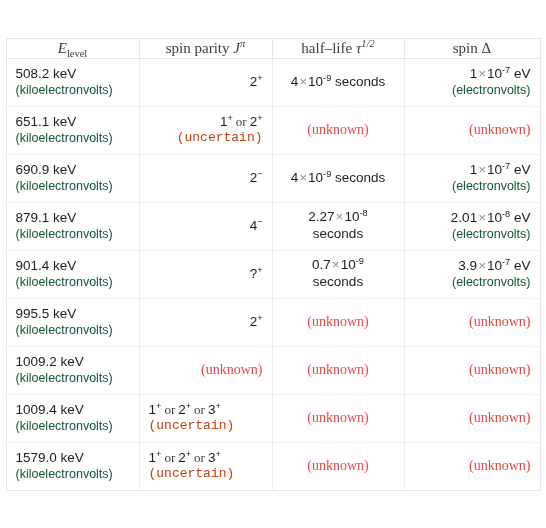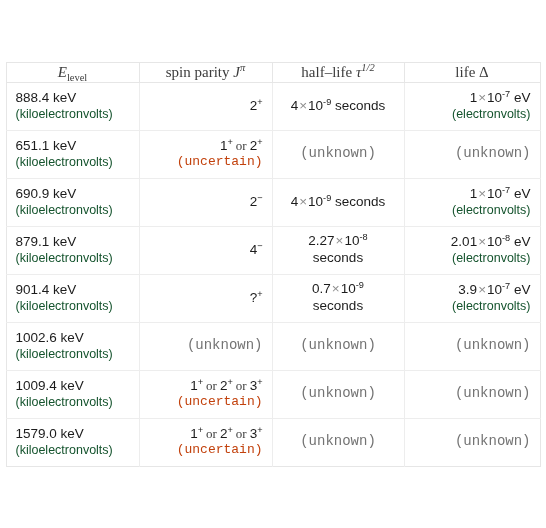--- a/index.html
+++ b/index.html
@@ -56,26 +56,26 @@
 
   .cell-line1{display:block;line-height:1.24;white-space:nowrap;}
   .cell-line2{display:block;line-height:1.24;color:#14532d;font-size:12.5px;white-space:nowrap;}
 
   .col-energy{text-align:left;}
   .col-spin{text-align:right;}
   .col-half{text-align:center;margin-left:38px;}
   .col-width{text-align:right;}
 
   .col-spin.fill .cell-line1,
-  .col-spin.fill .cell-line2{text-align:right;}
+  .col-spin.fill .cell-line2{text-align:left;}
   .col-spin.fill{text-align:left;}
 
   .unknown{
-    font-family:Liberation Mono, monospace;
-    color:#737373;
+    font-family:Liberation Serif, serif;
+    color:#ef4444;
     font-size:14px;
   }
   .times{color:#8e8e8e;padding:0 1px;}
   .orword{color:#404040;font-family:"Liberation Serif",serif;font-size:13px;padding:0 3px;}
   .uncertain{color:#c2410c;font-family:Liberation Mono, monospace;font-size:13px;}
   sup{font-size:0.68em;vertical-align:super;line-height:0;}
   .mathit{font-family:"Liberation Serif", serif;font-style:italic;}
   .mathsub{font-family:"Liberation Serif", serif;font-style:normal;font-size:0.7em;vertical-align:sub;line-height:0;}
   .mathsup{font-family:"Liberation Serif", serif;font-style:italic;font-size:0.7em;vertical-align:super;line-height:0;}
   .spinval{font-weight:normal;color:#1c1c1c;}
@@ -99,29 +99,29 @@
         </th>
         <th>
           <span>spin parity</span>
           <span class="mathit">J</span><span class="mathsup">π</span>
         </th>
         <th>
           <span>half–life</span>
           <span class="mathit">τ</span><span class="mathsup">1/2</span>
         </th>
         <th>
-          <span>life</span>
+          <span>spin</span>
           <span>Δ</span>
         </th>
       </tr>
     </thead>
     <tbody id="tbody">
         <tr>
           <td class="col-energy">
-            <span class="cell-line1 kev">888.4 keV</span>
+            <span class="cell-line1 kev">508.2 keV</span>
             <span class="cell-line2">(kiloelectronvolts)</span>
           </td>
           <td class="col-spin">
             <span class="cell-line1"><span class="spinval">2</span><sup>+</sup></span>
           </td>
           <td class="col-half">
             <span class="cell-line1"><span>4</span><span class="times">×</span><span>10</span><sup>-9</sup> <span>seconds</span></span>
           </td>
           <td class="col-width">
             <span class="cell-line1"><span>1</span><span class="times">×</span><span>10</span><sup>-7</sup> <span>eV</span></span>
@@ -189,21 +189,36 @@
             <span class="cell-line1"><span>0.7</span><span class="times">×</span><span>10</span><sup>-9</sup></span>
             <span class="cell-line1">seconds</span>
           </td>
           <td class="col-width">
             <span class="cell-line1"><span>3.9</span><span class="times">×</span><span>10</span><sup>-7</sup> <span>eV</span></span>
             <span class="cell-line2">(electronvolts)</span>
           </td>
         </tr>
         <tr>
           <td class="col-energy">
-            <span class="cell-line1 kev">1002.6 keV</span>
+            <span class="cell-line1 kev">995.5 keV</span>
+            <span class="cell-line2">(kiloelectronvolts)</span>
+          </td>
+          <td class="col-spin">
+            <span class="cell-line1"><span class="spinval">2</span><sup>+</sup></span>
+          </td>
+          <td class="col-half">
+            <span class="cell-line1 unknown">(unknown)</span>
+          </td>
+          <td class="col-width">
+            <span class="cell-line1 unknown">(unknown)</span>
+          </td>
+        </tr>
+        <tr>
+          <td class="col-energy">
+            <span class="cell-line1 kev">1009.2 keV</span>
             <span class="cell-line2">(kiloelectronvolts)</span>
           </td>
           <td class="col-spin">
             <span class="cell-line1 unknown">(unknown)</span>
           </td>
           <td class="col-half">
             <span class="cell-line1 unknown">(unknown)</span>
           </td>
           <td class="col-width">
             <span class="cell-line1 unknown">(unknown)</span>

